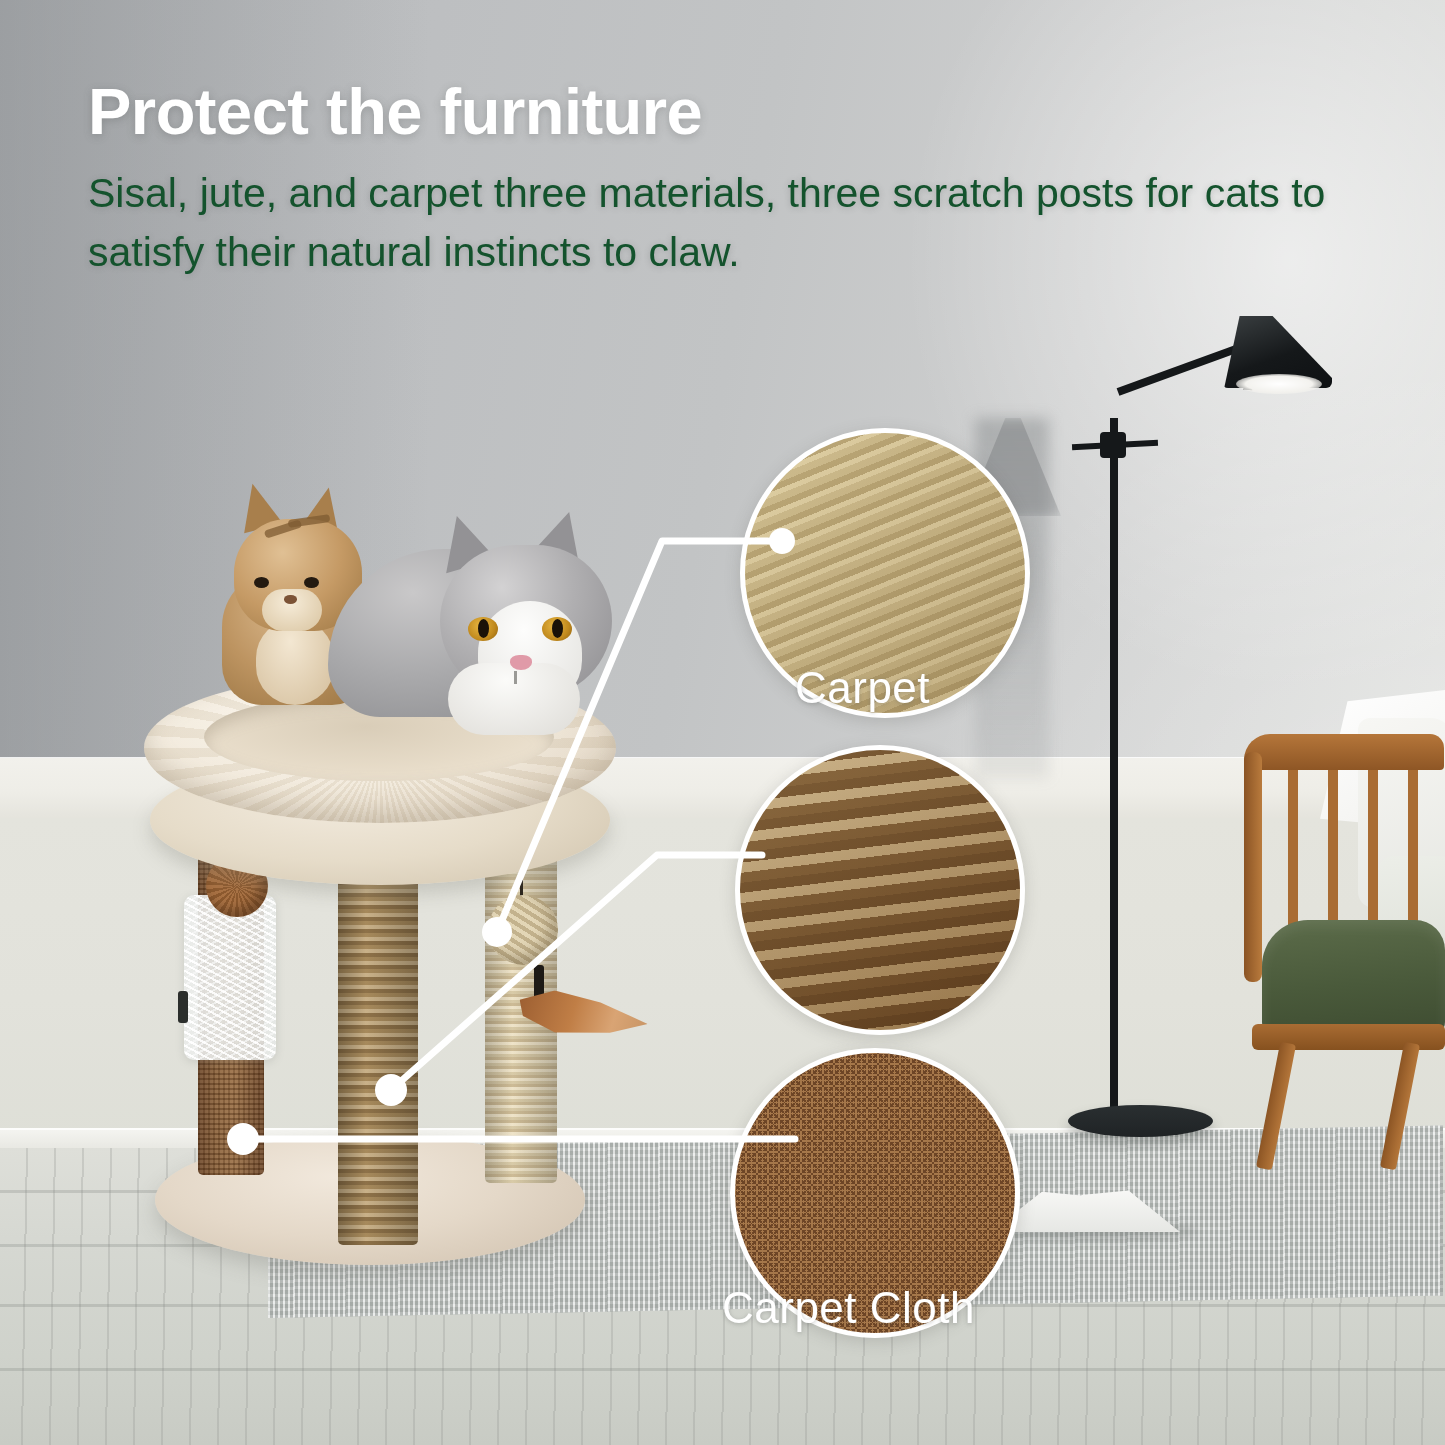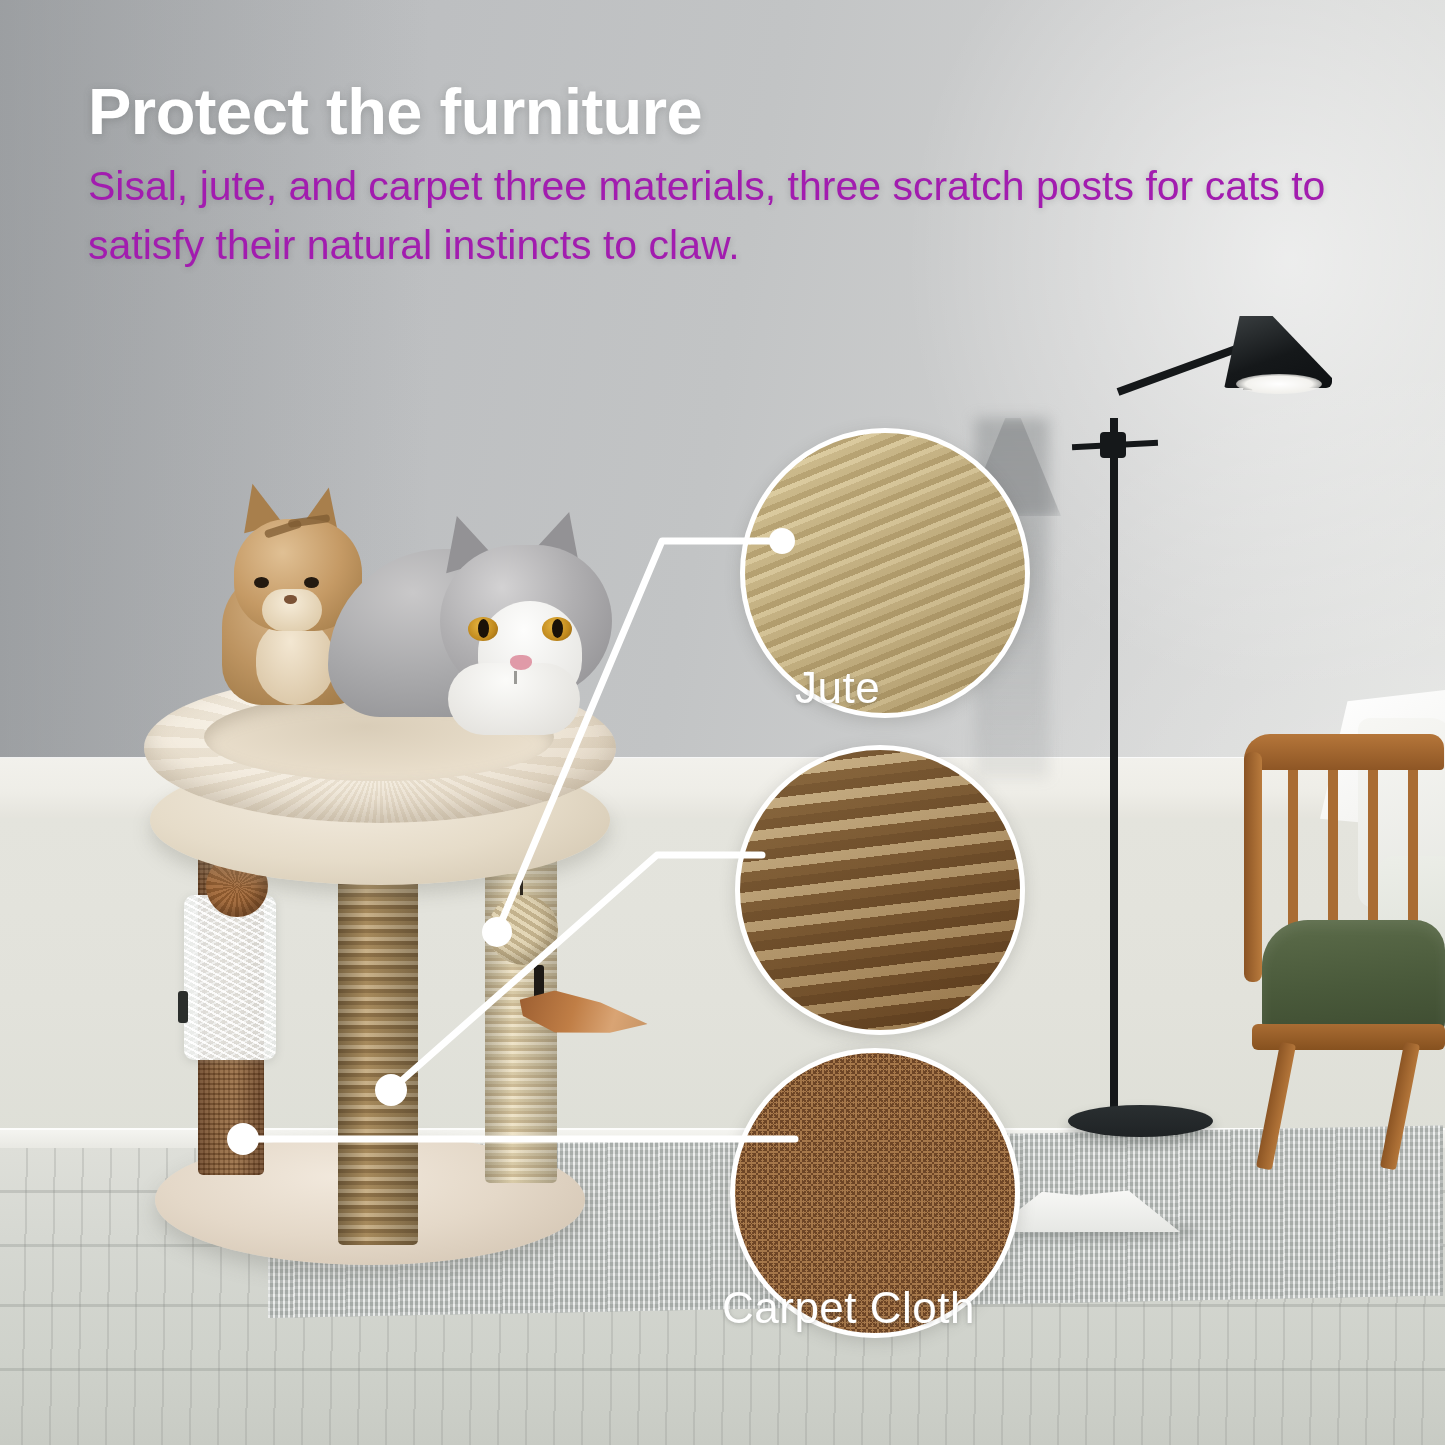--- a/index.html
+++ b/index.html
@@ -356,22 +356,22 @@
   .lbl-jute{left:748px;top:975px;}
   .lbl-carpet{left:722px;top:1283px;}
 
   
   .headline{
     position:absolute;left:88px;top:74px;
     color:#ffffff;font-size:65px;font-weight:700;letter-spacing:-.5px;
     text-shadow:0 2px 8px rgba(80,82,84,.30);
   }
   .subline{
-    position:absolute;left:88px;top:157px;width:1300px;
-    color:#a21caf;font-size:41px;font-weight:400;line-height:1.45;
+    position:absolute;left:88px;top:164px;width:1300px;
+    color:#14532d;font-size:41px;font-weight:400;line-height:1.45;
     text-shadow:0 1px 6px rgba(80,82,84,.28);
   }
 </style>
 </head>
 <body>
 
 <div id="canvas">
 
   <div class="wall"></div>
   <div class="wall-shade-left"></div>
@@ -480,19 +480,19 @@
     <circle cx="497" cy="932" r="15" fill="#ffffff"></circle>
     <circle cx="782" cy="541" r="13" fill="#ffffff"></circle>
 
     <polyline points="391,1090 657,855 762,855" fill="none" stroke="#ffffff" stroke-width="7" stroke-linecap="round" stroke-linejoin="round"></polyline>
     <circle cx="391" cy="1090" r="16" fill="#ffffff"></circle>
 
     <polyline points="243,1139 795,1139" fill="none" stroke="#ffffff" stroke-width="7" stroke-linecap="round" stroke-linejoin="round"></polyline>
     <circle cx="243" cy="1139" r="16" fill="#ffffff"></circle>
   </svg>
 
-  <div class="swatch-label lbl-sisal">Jute</div>
+  <div class="swatch-label lbl-sisal">Carpet</div>
   <div class="swatch-label lbl-carpet">Carpet Cloth</div>
 
   <div class="headline">Protect the furniture</div>
   <div class="subline">Sisal, jute, and carpet three materials, three scratch posts for cats to satisfy their natural instincts to claw.</div>
 
 </div>
 
 </body></html>

